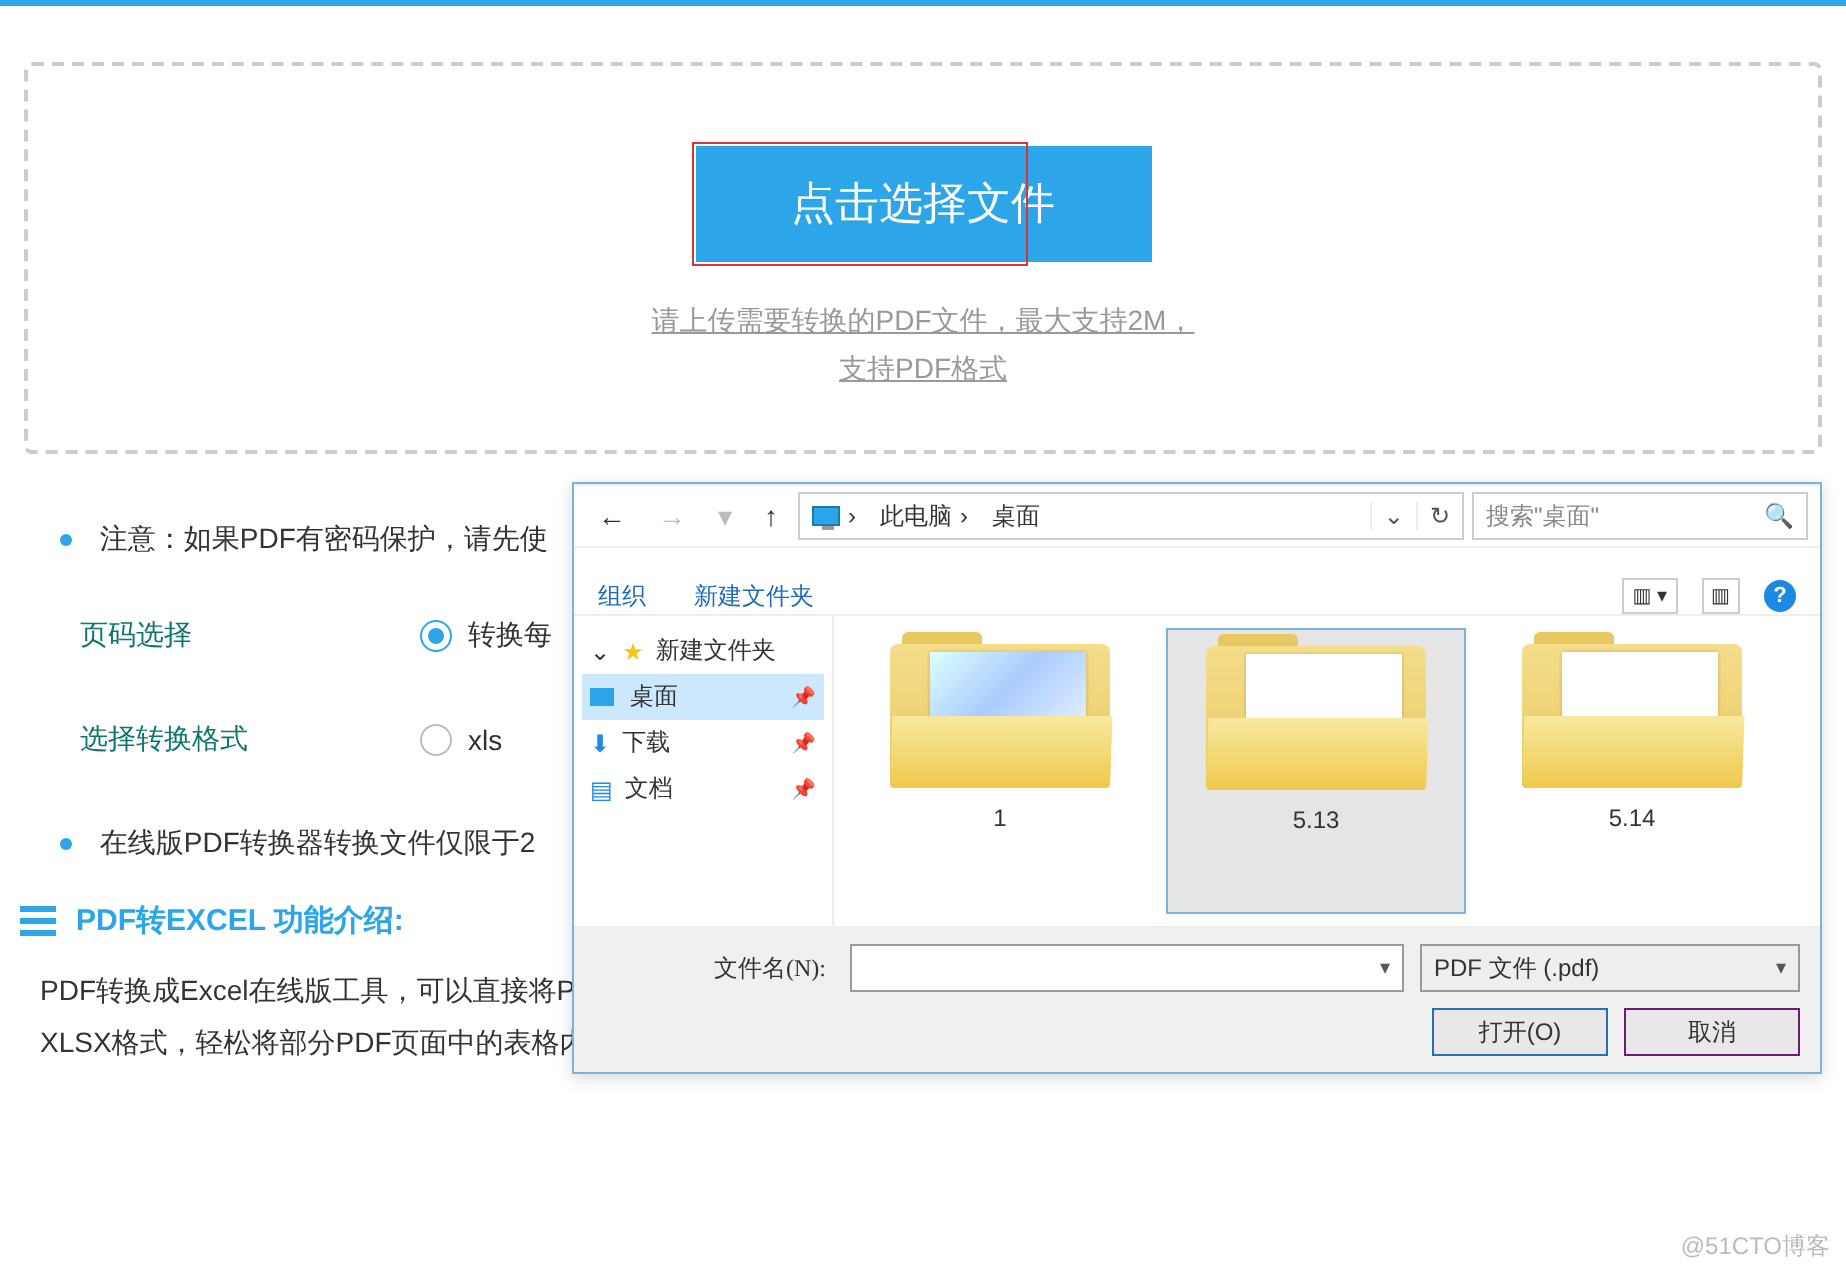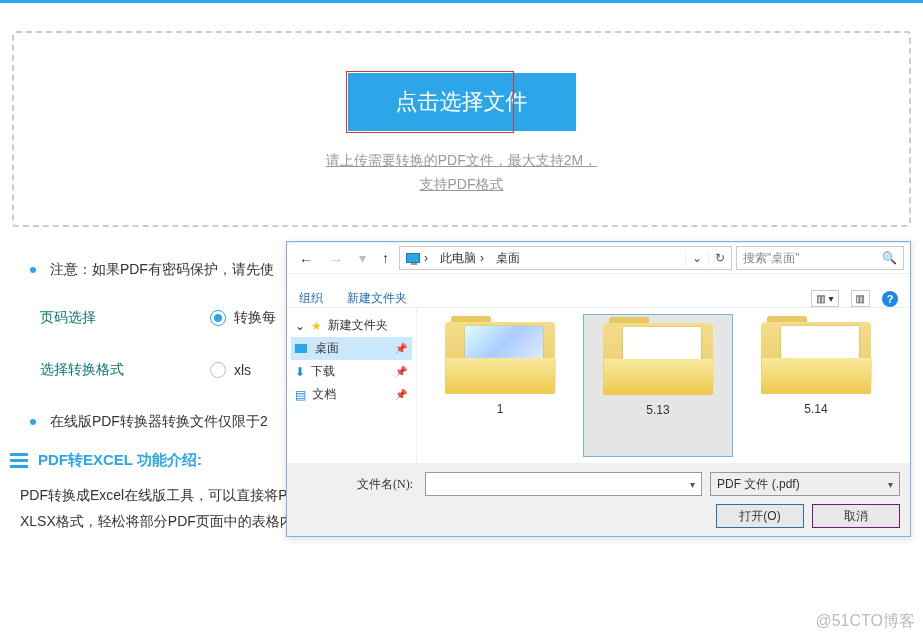--- a/index.html
+++ b/index.html
@@ -44,21 +44,21 @@
 .opt-row { display:flex; align-items:center; margin-bottom: 34px; }
 .opt-label { width: 170px; color:#0f766e; }
 .radio { display:inline-flex; align-items:center; margin-right: 30px; }
 .radio-dot { width:16px; height:16px; border-radius:50%; border:1px solid #bbb; margin-right:8px; display:inline-flex; align-items:center; justify-content:center; }
 .radio-dot.sel { border-color:#2ca6e8; }
 .radio-dot.sel::after { content:""; width:8px; height:8px; border-radius:50%; background:#2ca6e8; }
 .section-title { margin: 20px 10px 12px 10px; display:flex; align-items:center; gap:10px; color:#2ca6e8; font-weight:bold; font-size:15px; }
 .lines-icon { width:18px; display:flex; flex-direction:column; gap:3px; }
 .lines-icon span { height:3px; background:#2ca6e8; display:block; }
 .desc { margin: 0 20px; line-height:1.9; color:#333; }
-.watermark { position:absolute; right:8px; bottom:6px; color:#bbb; font-size:16px; }
+.watermark { position:absolute; right:8px; bottom:6px; color:#bbb; font-size:12px; }
 
 .dialog {
   position:absolute; left:286px; top:241px; width:625px; height:296px;
   background:#fff; border:1px solid #7ab4dc; box-shadow:0 2px 8px rgba(0,0,0,.15);
   display:flex; flex-direction:column; font-size:12px;
 }
 .dlg-title { height:32px; display:flex; align-items:center; padding:0 8px; }
 .ring-icon { width:16px; height:16px; border:2px solid #3a9ad9; border-radius:50%; margin-right:8px; border-top-color:#8bd1f5; transform:rotate(-30deg); }
 .dlg-title-text { flex:1; }
 .close-x { font-size:18px; padding:0 8px; cursor:pointer; }

